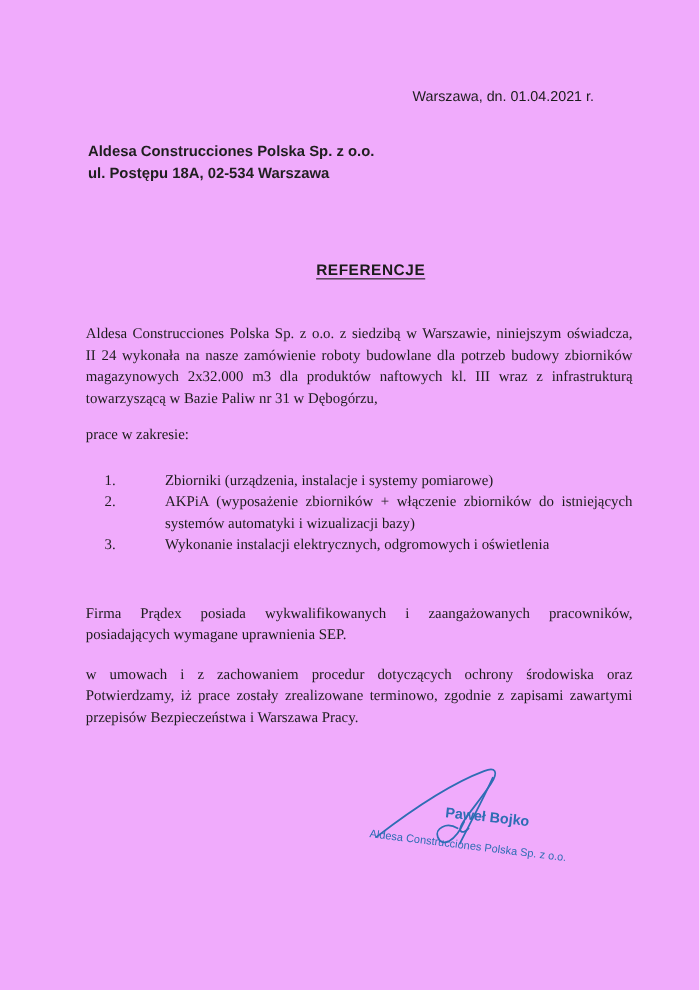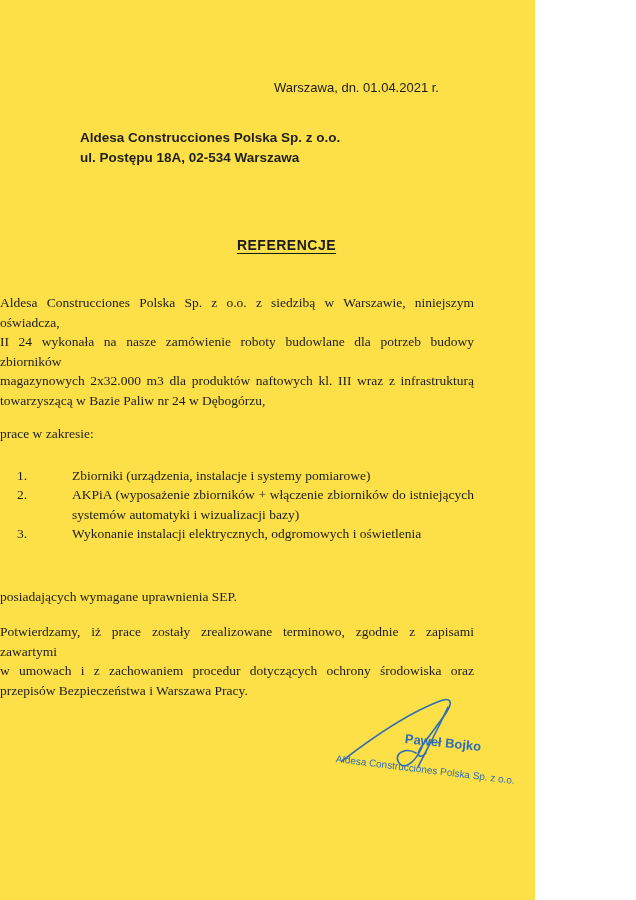--- a/index.html
+++ b/index.html
@@ -2,22 +2,22 @@
 <html style="--ink: #1c1c1c; --stamp-blue: #2e6db4;"><head>
 <meta charset="utf-8">
 <style>
   :root{
     --ink:#1c1c1c;
     --stamp-blue:#2e6db4;
   }
   html,body{margin:0;padding:0;background:#ffffff;}
   .page{
     position:relative;
-    width:535px;height:900px;
-    background:#fde047;
+    width:636px;height:900px;
+    background:#f0abfc;
     font-family:"Liberation Serif", serif;
     color:var(--ink);
     overflow:hidden;
   }
   
   .date{
     margin-top:80px;
     padding-right:96px;
     text-align:right;
     font-family:"Liberation Sans", sans-serif;
@@ -42,20 +42,21 @@
     font-family:"Liberation Sans", sans-serif;
     font-weight:bold;
     font-size:14px;
     letter-spacing:0.5px;
     text-decoration:underline;
     text-underline-offset:3px;
     padding-left:38px;
   }
   
   .content{
+    padding-left:78px;
     padding-right:61px;
     font-size:13.5px;
   }
   .line{
     line-height:19.5px;
     min-height:19.5px;
   }
   .justify .line:not(:last-child){
     text-align:justify;
     text-align-last:justify;
@@ -112,21 +113,21 @@
     <div class="line">ul. Postępu 18A, 02-534 Warszawa</div>
   </div>
 
   <div class="title">REFERENCJE</div>
 
   <div class="content">
     <div class="para intro justify">
         <div class="line">Aldesa Construcciones Polska Sp. z o.o. z siedzibą w Warszawie, niniejszym oświadcza,</div>
         <div class="line">II 24 wykonała na nasze zamówienie roboty budowlane dla potrzeb budowy zbiorników</div>
         <div class="line">magazynowych 2x32.000 m3 dla produktów naftowych kl. III wraz z infrastrukturą</div>
-        <div class="line">towarzyszącą w Bazie Paliw nr 24 w Dębogórzu,</div>
+        <div class="line">towarzyszącą w Bazie Paliw nr 31 w Dębogórzu,</div>
       </div>
     <div class="para scope">
       <div class="line">prace w zakresie:</div>
     </div>
 
     <div class="list">
         <div class="list-item">
           <span class="num">1.</span>
           <div class="item-lines justify">
             <div class="line">Zbiorniki (urządzenia, instalacje i systemy pomiarowe)</div>
@@ -141,25 +142,26 @@
         </div>
         <div class="list-item">
           <span class="num">3.</span>
           <div class="item-lines justify">
             <div class="line">Wykonanie instalacji elektrycznych, odgromowych i oświetlenia</div>
           </div>
         </div>
       </div>
 
     <div class="para staff justify">
+        <div class="line">Firma Prądex posiada wykwalifikowanych i zaangażowanych pracowników,</div>
         <div class="line">posiadających wymagane uprawnienia SEP.</div>
       </div>
     <div class="para closing justify">
+        <div class="line">w umowach i z zachowaniem procedur dotyczących ochrony środowiska oraz</div>
         <div class="line">Potwierdzamy, iż prace zostały zrealizowane terminowo, zgodnie z zapisami zawartymi</div>
-        <div class="line">w umowach i z zachowaniem procedur dotyczących ochrony środowiska oraz</div>
         <div class="line">przepisów Bezpieczeństwa i Warszawa Pracy.</div>
       </div>
   </div>
 
   <div class="signature">
     <svg class="sig-svg" width="150" height="82" viewBox="0 0 150 82">
       <g fill="none" stroke="#2e6db4" stroke-width="1.6" stroke-linecap="round">
         <path d="M4,66 C30,46 70,18 102,6 C112,2 116,6 108,18 C98,33 88,44 82,54 C78,61 82,64 88,58"></path>
         <path d="M110,12 C100,34 88,56 80,72"></path>
         <path d="M84,52 C76,70 64,76 60,66 C57,58 68,52 78,58"></path>

